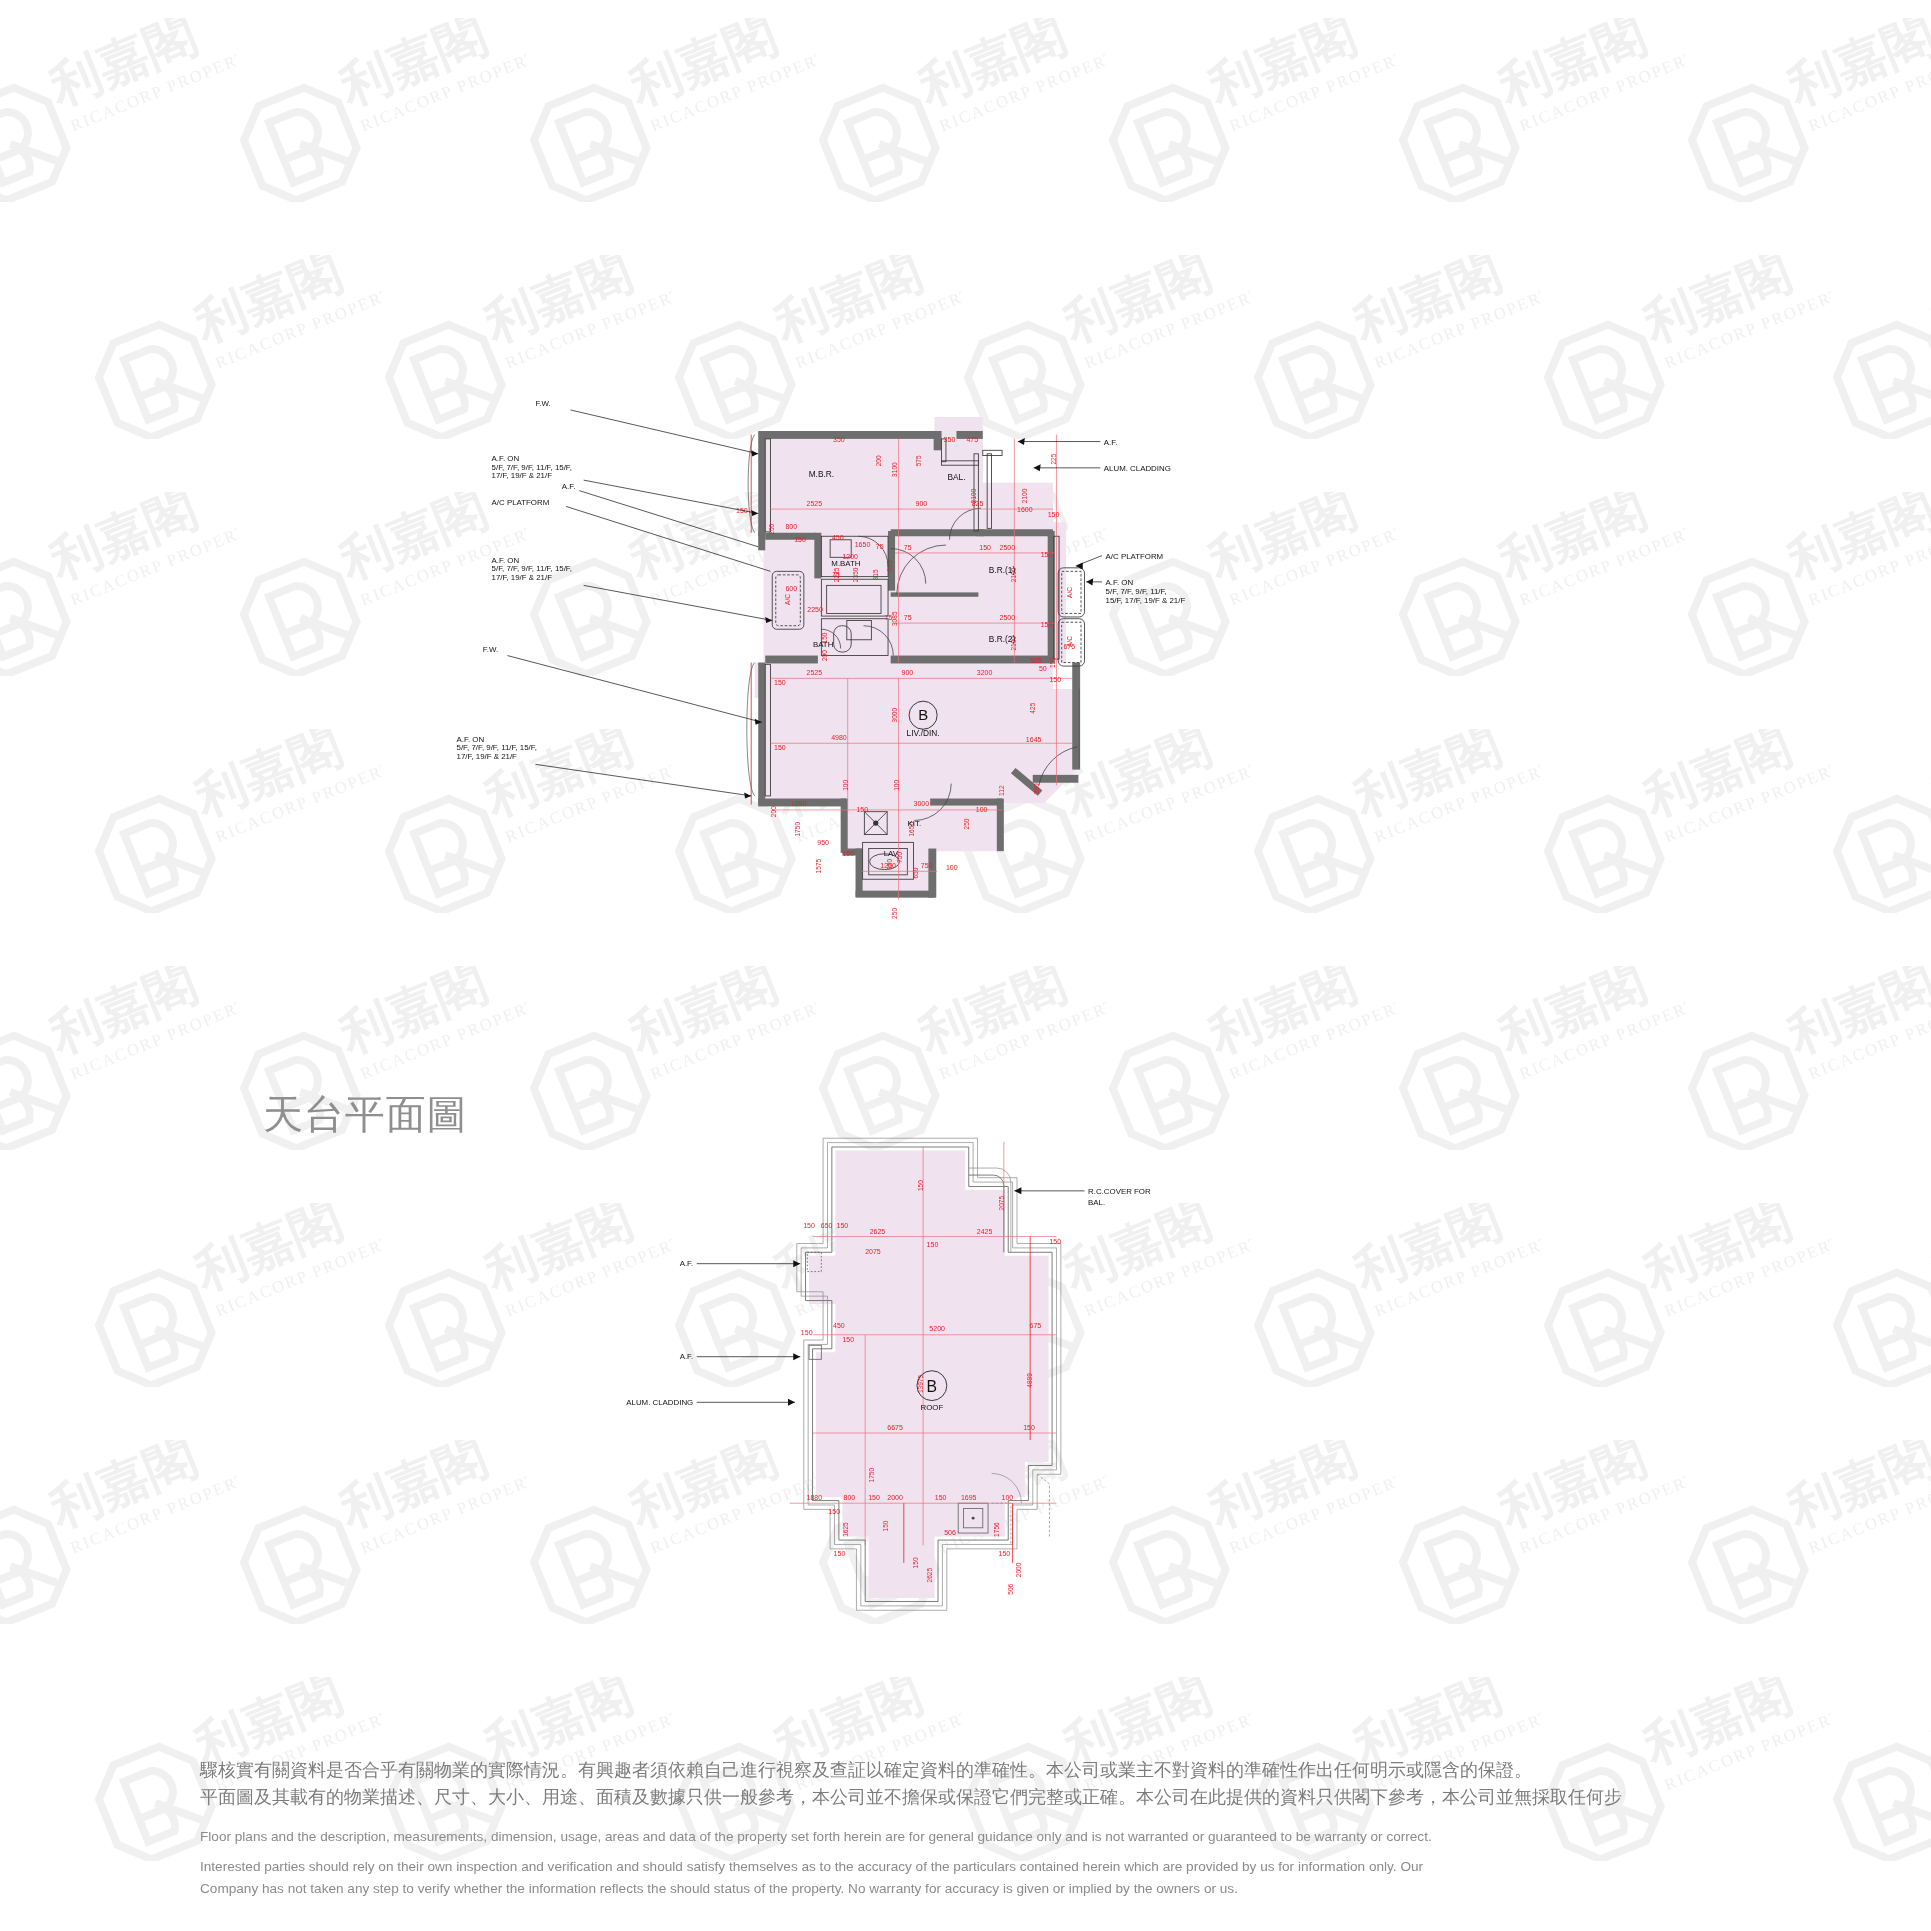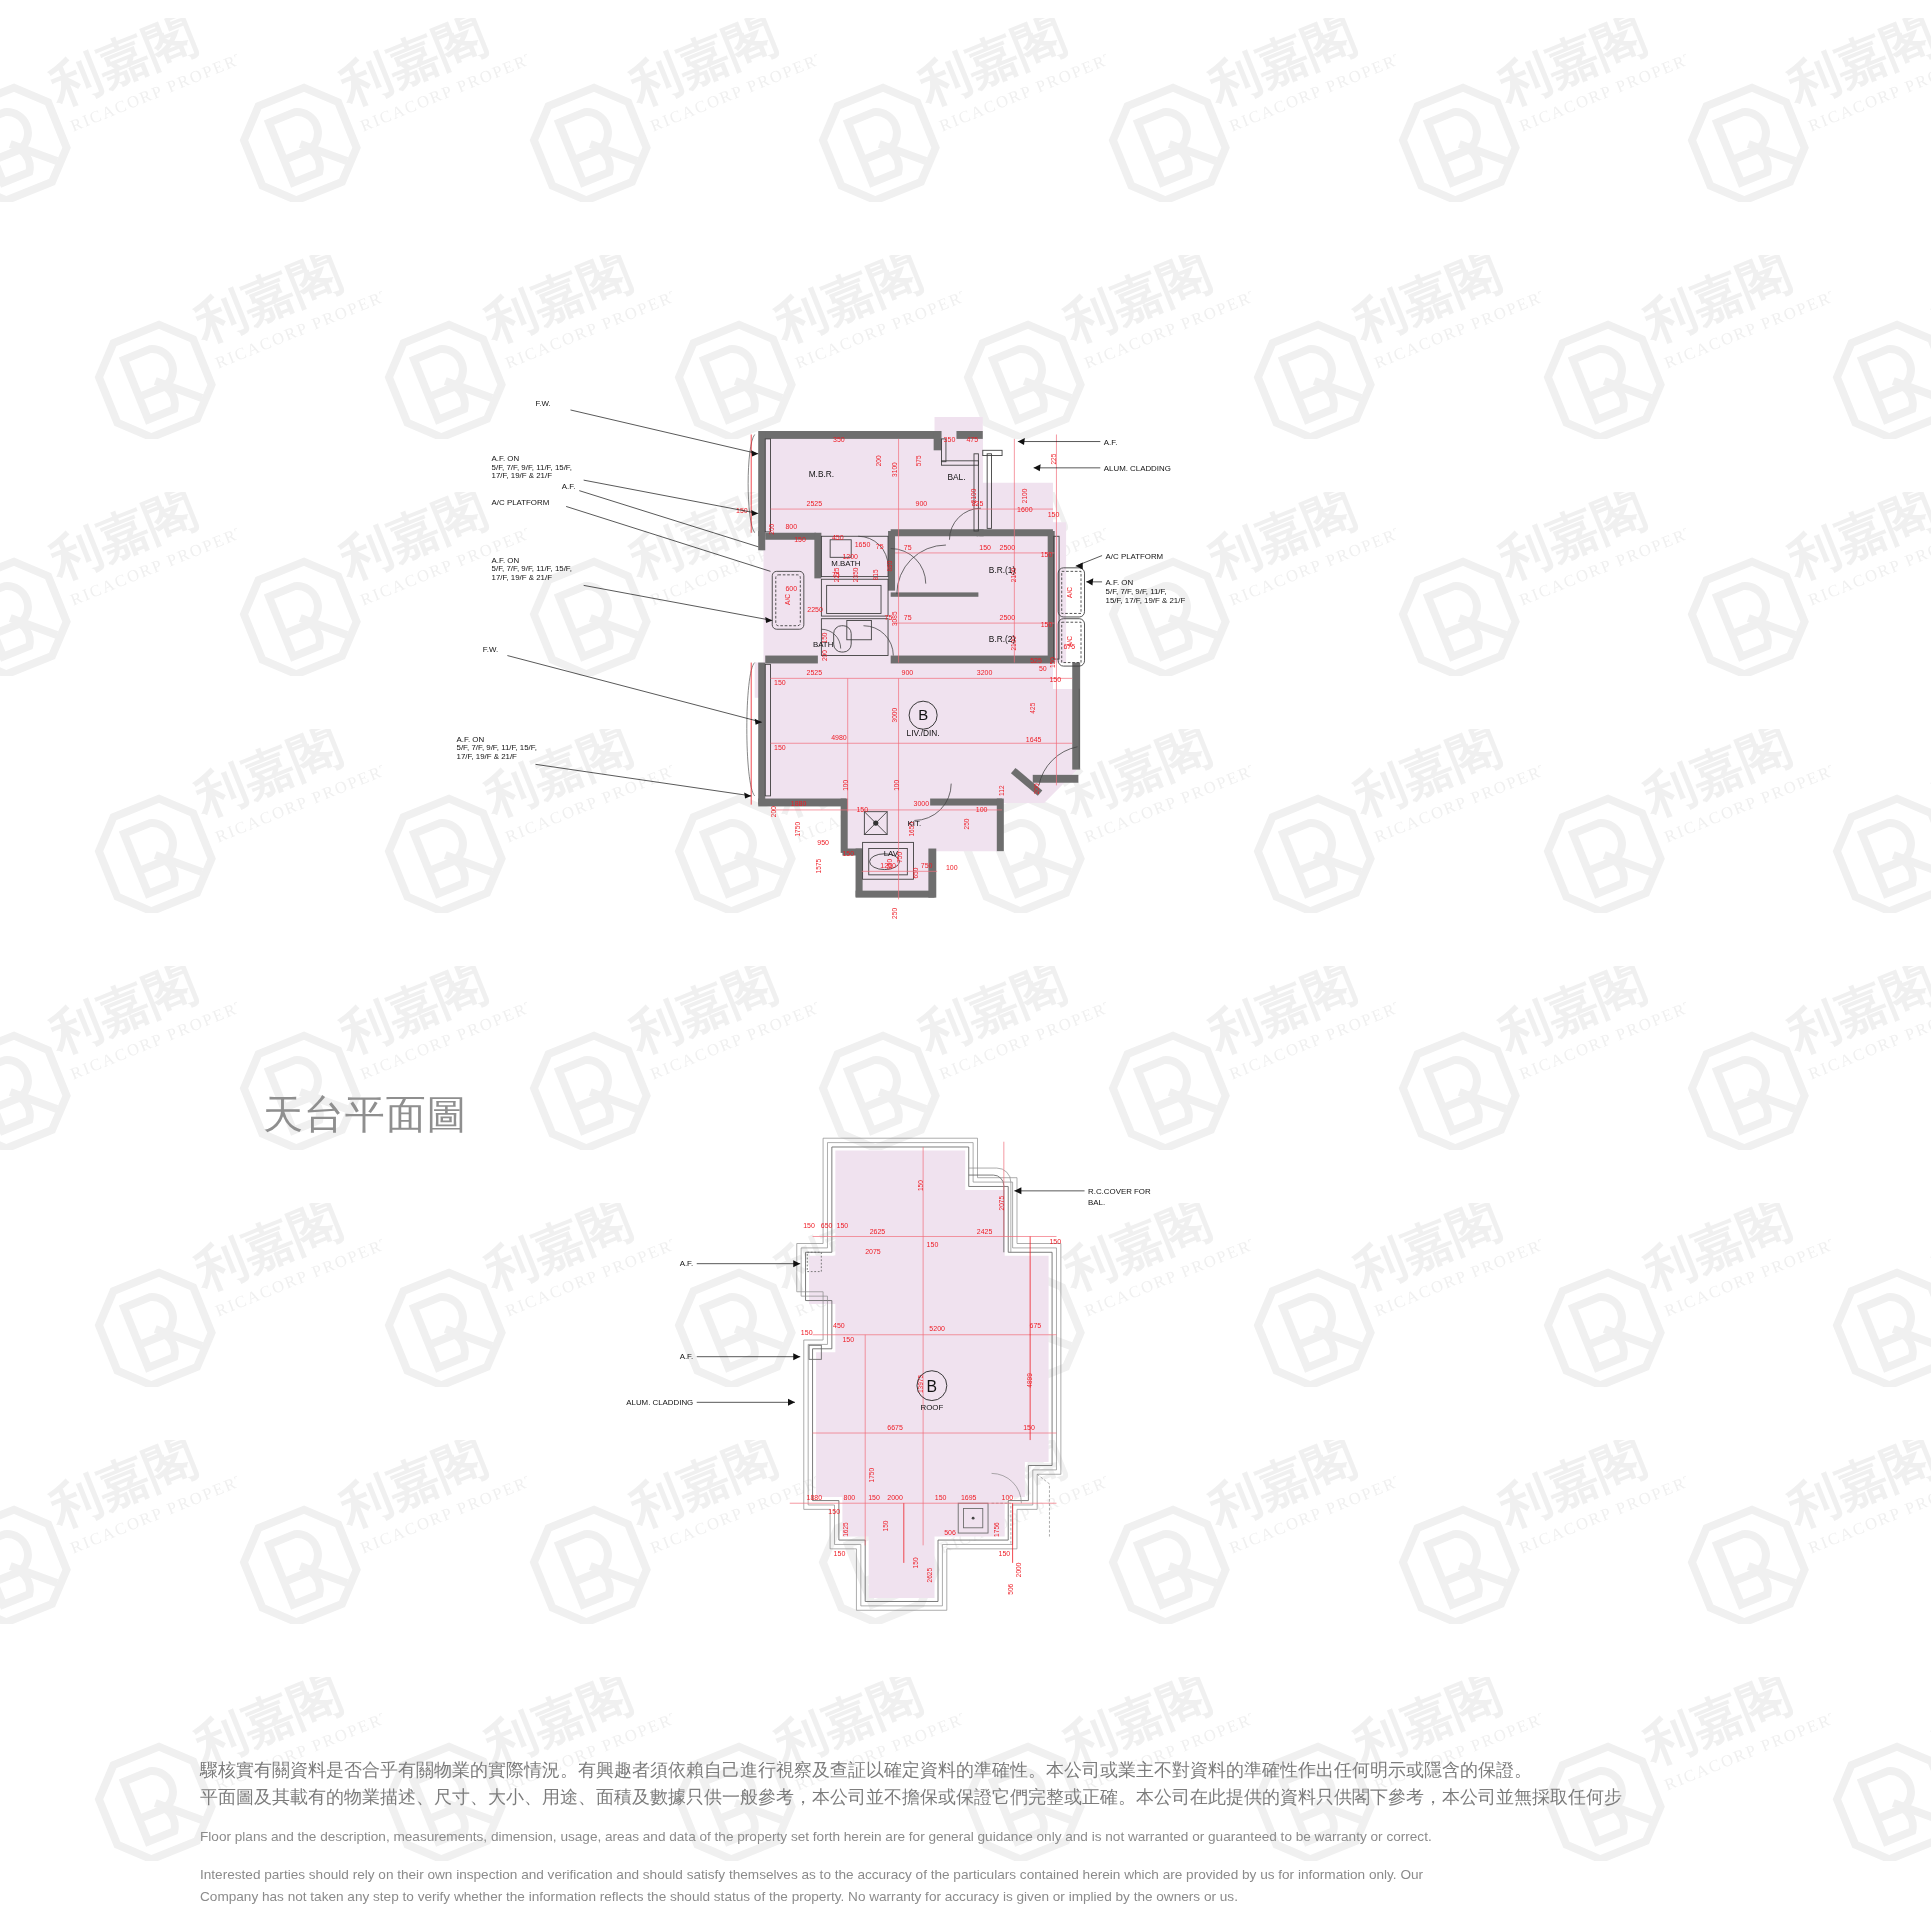--- a/index.html
+++ b/index.html
@@ -1199,18 +1199,18 @@
         <line class="rlead" x1="436" y1="76" x2="356" y2="76"></line>
         <polygon points="356,76 364,72 364,80" fill="#111"></polygon>
       </g>
     </svg>
   </div>
 
   <div id="footer">
     <div class="foot-cn">驟核實有關資料是否合乎有關物業的實際情況。有興趣者須依賴自己進行視察及查証以確定資料的準確性。本公司或業主不對資料的準確性作出任何明示或隱含的保證。</div>
     <div class="foot-cn">平面圖及其載有的物業描述、尺寸、大小、用途、面積及數據只供一般參考，本公司並不擔保或保證它們完整或正確。本公司在此提供的資料只供閣下參考，本公司並無採取任何步</div>
     <div class="foot-en">Floor plans and the description, measurements, dimension, usage, areas and data of the property set forth herein are for general guidance only and is not warranted or guaranteed to be warranty or correct.</div>
-    <div class="foot-en" style="margin-top:16px">Interested parties should rely on their own inspection and verification and should satisfy themselves as to the accuracy of the particulars contained herein which are provided by us for information only.  Our</div>
+    <div class="foot-en" style="margin-top:8px">Interested parties should rely on their own inspection and verification and should satisfy themselves as to the accuracy of the particulars contained herein which are provided by us for information only.  Our</div>
     <div class="foot-en" style="margin-top:0">Company has not taken any step to verify whether the information reflects the should status of the property.  No warranty for accuracy is given or implied by the owners or us.</div>
   </div>
 
 </div>
 
 
 </body></html>

